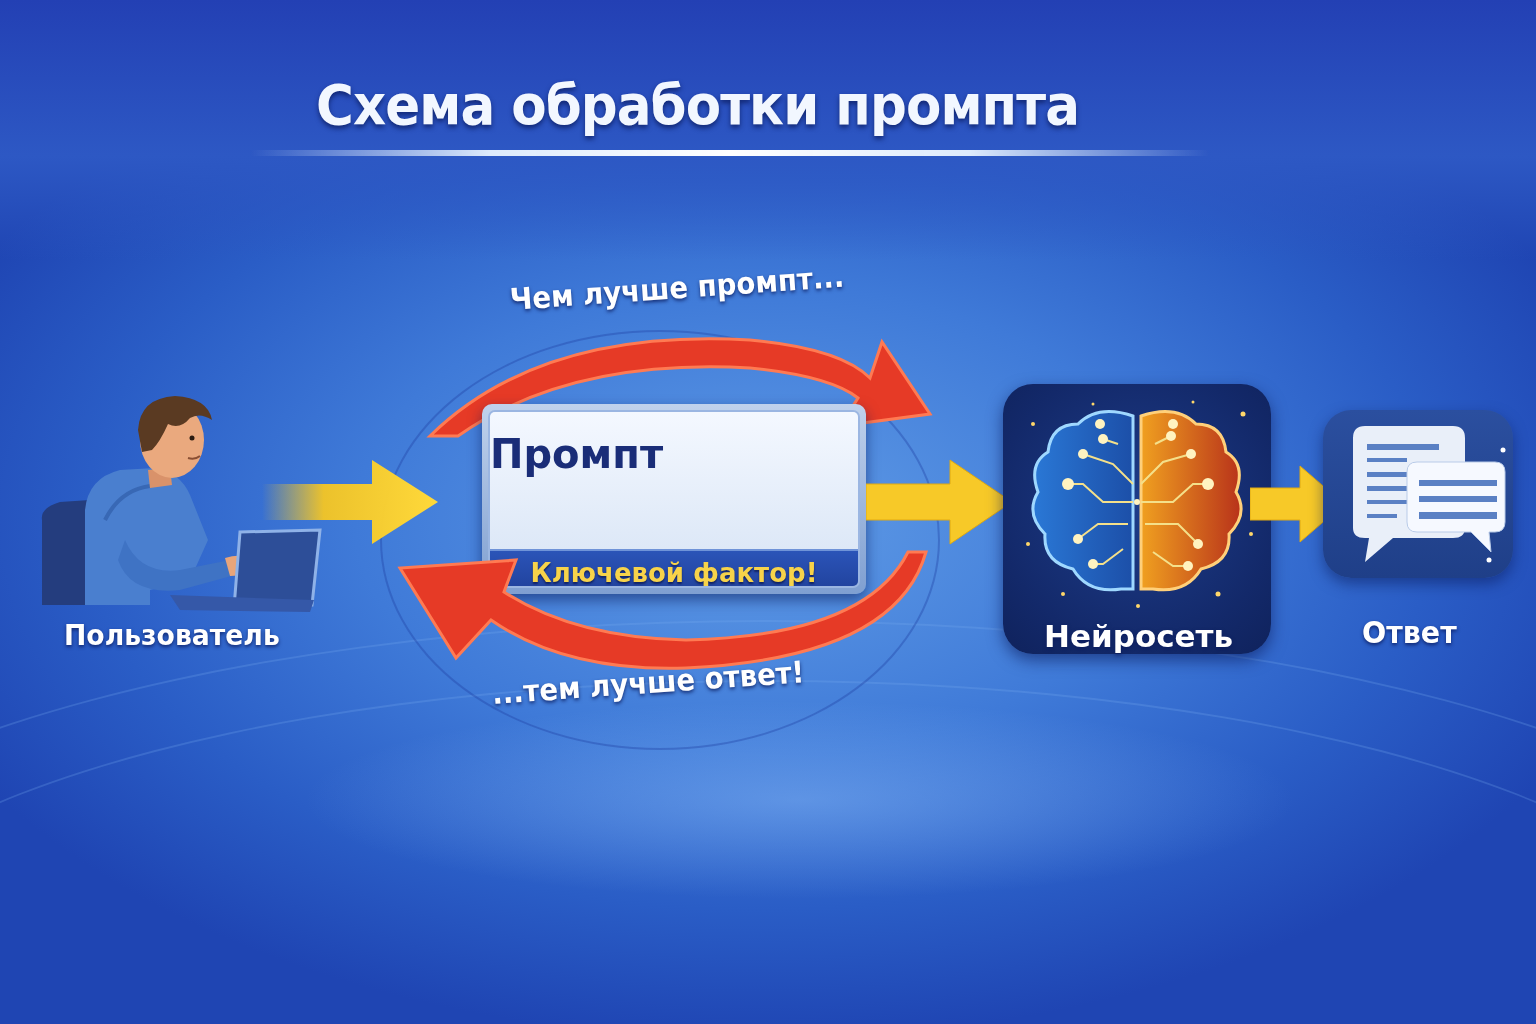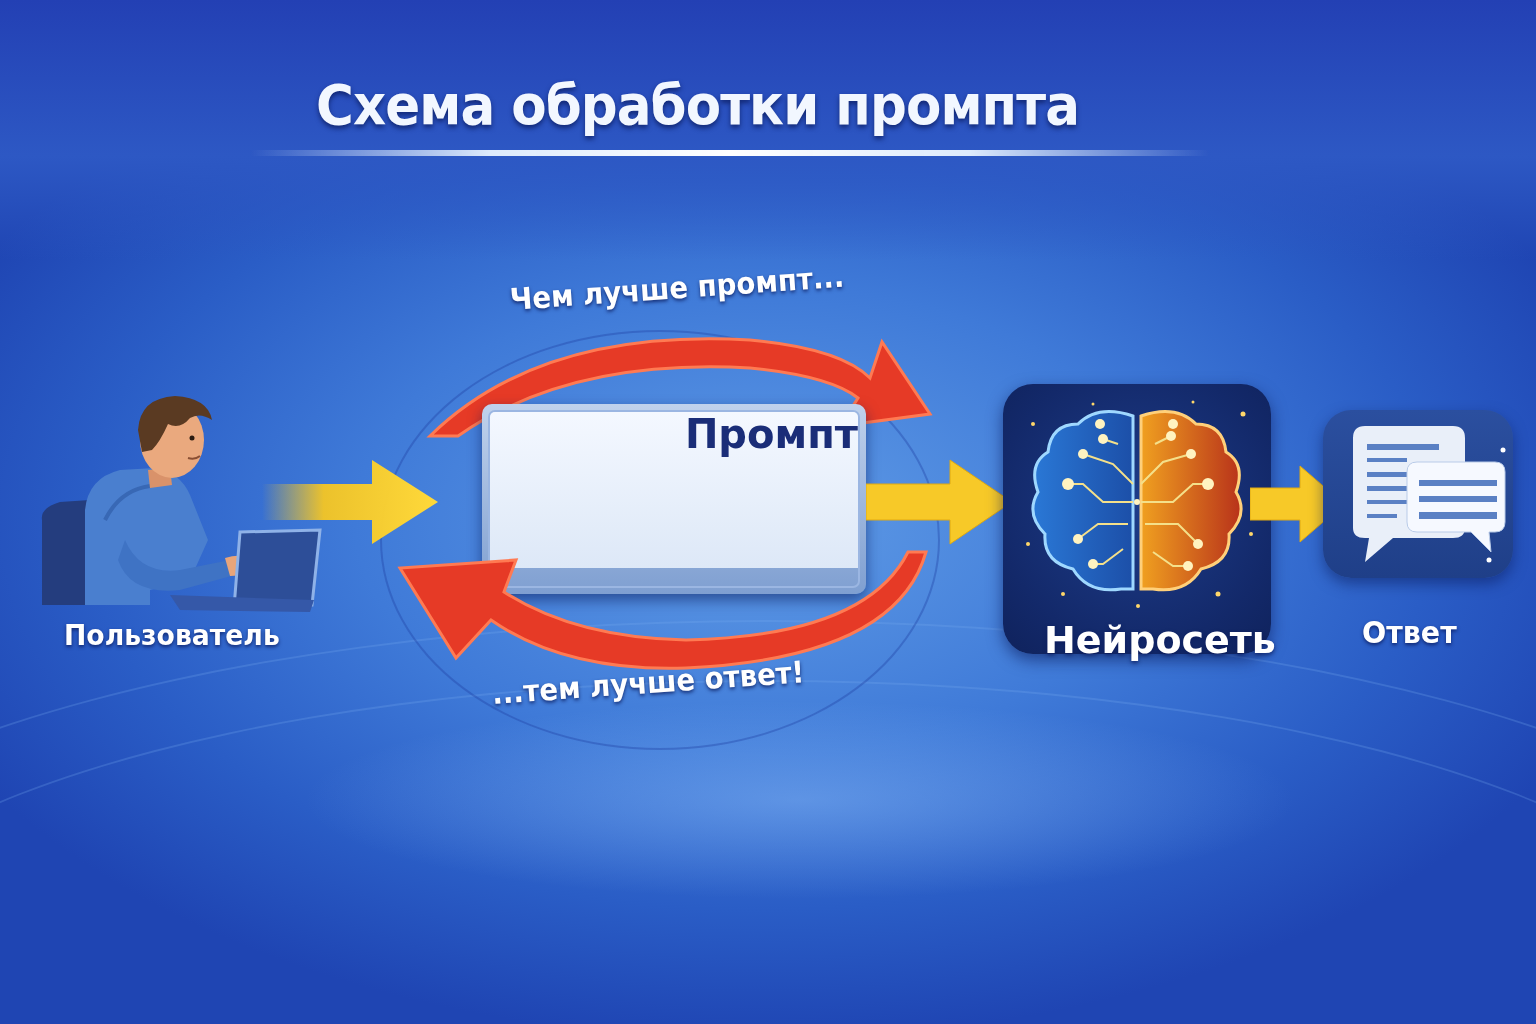--- a/index.html
+++ b/index.html
@@ -27,33 +27,33 @@
   .user-label { left:64px; top:618px; font-size:29px; transform: scaleX(0.92); transform-origin:left; }
 
   
   .arrow-y { position:absolute; }
 
   
   .prompt-box { position:absolute; left:482px; top:404px; width:384px; height:190px; border-radius:10px;
     background: linear-gradient(180deg, #c0d2ec 0%, #7f9fd1 100%); box-shadow: 0 6px 14px rgba(10,25,90,0.55); padding:6px; }
   .prompt-inner { width:100%; height:100%; border-radius:7px; overflow:hidden;
     border:2px solid #9bb6e2; }
-  .prompt-top { height:156px; background: linear-gradient(180deg, #f4f8ff 0%, #dde8f7 100%); text-align:right; }
+  .prompt-top { height:137px; background: linear-gradient(180deg, #f4f8ff 0%, #dde8f7 100%); text-align:left; padding-top:20px; }
   .prompt-title { font-size:40px; font-weight:bold; color:#1a2d78; line-height:44px; }
   .prompt-sub { font-size:34px; color:#1e3383; line-height:44px; }
   .prompt-bottom { height:48px; background: linear-gradient(180deg, #2b54b8 0%, #1f3f98 100%); text-align:center; border-top:2px solid #6f93d8; }
   .prompt-key { font-size:26px; font-weight:bold; color:#f7d34a; line-height:44px; text-shadow: 0 2px 2px rgba(10,20,70,0.7); }
 
   .curve-text-top { left:510px; top:282px; font-size:30px; transform: rotate(-4deg) scaleX(0.92); transform-origin:left; }
   .curve-text-bot { left:492px; top:676px; font-size:30px; transform: rotate(-4deg) scaleX(0.92); transform-origin:left; }
 
   
   .nn-box { position:absolute; left:1003px; top:384px; width:268px; height:270px; border-radius:30px;
     background: radial-gradient(circle at 50% 45%, #1e3d8a 0%, #13296a 70%, #0f225c 100%); box-shadow: 0 6px 16px rgba(10,25,90,0.6); overflow:hidden; }
-  .nn-label { left:1044px; top:618px; font-size:38px; }
+  .nn-label { left:1044px; top:618px; font-size:31px; }
 
   
   .ans-box { position:absolute; left:1323px; top:410px; width:190px; height:168px; border-radius:28px;
     background: linear-gradient(180deg, #2b4f9f 0%, #1f3f88 100%); box-shadow: 0 6px 14px rgba(10,25,90,0.5); overflow:hidden; }
   .ans-label { left:1362px; top:614px; font-size:31px; transform: scaleX(0.92); transform-origin:left; }
 </style>
 </head>
 <body>
 
 <div class="bg-top"></div>
@@ -102,20 +102,23 @@
 
 <svg style="position:absolute;left:420px;top:318px;" width="520" height="120" viewBox="0 0 520 120">
   <path d="M10 118 Q120 10 330 22 Q420 30 450 60 L462 24 L510 96 L420 108 L438 80 Q410 58 330 50 Q150 40 38 118 Z" fill="#e63a26" stroke="#ff7a52" stroke-width="3"></path>
 </svg>
 <div class="label curve-text-top">Чем лучше промпт...</div>
 
 <div class="prompt-box">
   <div class="prompt-inner">
     <div class="prompt-top">
       <div class="prompt-title">Промпт</div>
+    </div>
+    <div class="prompt-bottom">
+      <div class="prompt-key">Ключевой фактор!</div>
     </div>
   </div>
 </div>
 
 <svg style="position:absolute;left:396px;top:548px;" width="540" height="130" viewBox="0 0 540 130">
   <path d="M530 4 Q500 110 290 120 Q170 124 95 72 L60 110 L4 20 L120 12 L108 44 Q180 90 290 92 Q470 88 512 4 Z" fill="#e63a26" stroke="#ff7a52" stroke-width="3"></path>
 </svg>
 <div class="label curve-text-bot">...тем лучше ответ!</div>
 
 <svg class="arrow-y" style="left:866px;top:456px;" width="150" height="92" viewBox="0 0 150 92">

